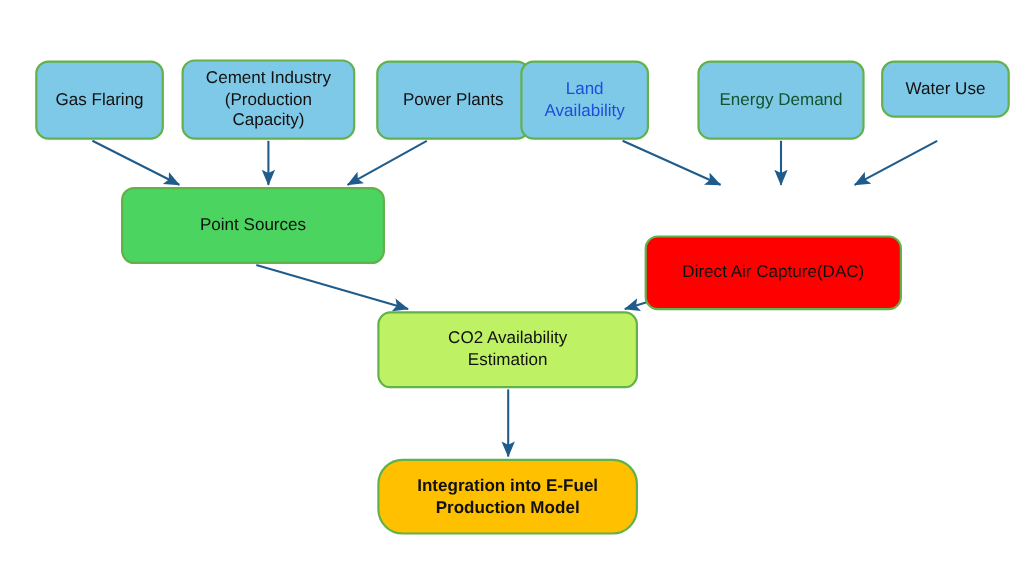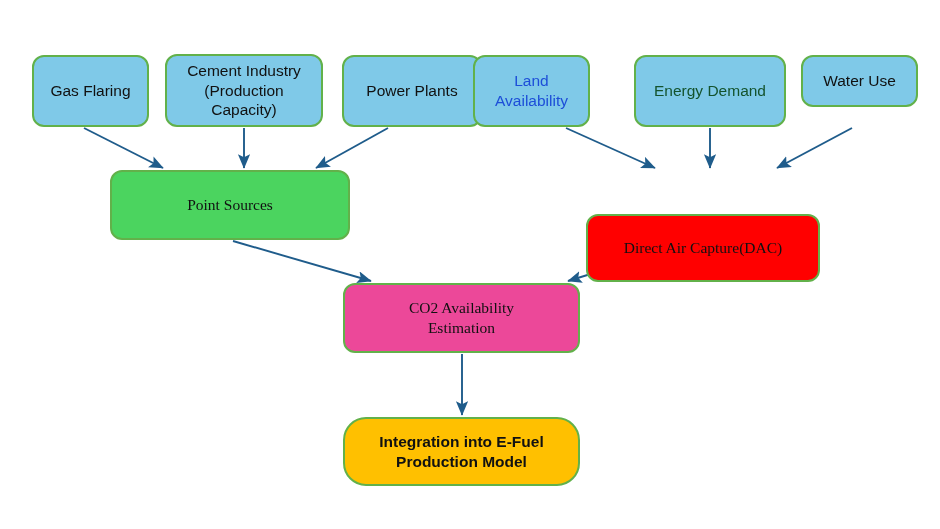--- a/index.html
+++ b/index.html
@@ -44,21 +44,21 @@
   .node-label {
     display: block;
     white-space: pre-line;
   }
   .fill-blue  { background: #7FC9E8; }
   .fill-green { background: #4BD45F; }
   .fill-red   { background: #FF0000; margin-top: 44px; }
   .fill-amber { background: #FFC000; }
 
   .sz-source  { font-size: 15.5px; }
-  .sz-mid     { font-size: 15.5px; font-family: Liberation Serif, serif; }
+  .sz-mid     { font-size: 15.5px; }
   .sz-bottom  { font-size: 15.5px; font-weight: bold; border-radius: 23px; }
 </style>
 </head>
 <body>
 
 <div id="diagram-canvas">
 
   <svg id="arrow-layer" viewBox="0 0 940 529" width="940" height="529" xmlns="http://www.w3.org/2000/svg">
     <defs>
       <marker id="arrowhead" markerWidth="9" markerHeight="9" refX="7.2" refY="3.2" orient="auto" markerUnits="strokeWidth">
@@ -99,21 +99,21 @@
       </div>
       <div class="node fill-blue sz-source" style="left: 801px; top: 55px; width: 117px; height: 52px; background: rgb(127, 201, 232); border-color: rgb(98, 177, 74); color: rgb(17, 17, 17);">
         <span class="node-label">Water Use</span>
       </div>
       <div class="node fill-green sz-mid" style="left: 110px; top: 170px; width: 240px; height: 70px; background: rgb(75, 212, 95); border-color: rgb(98, 177, 74); color: rgb(17, 17, 17);">
         <span class="node-label">Point Sources</span>
       </div>
       <div class="node fill-red sz-mid" style="left: 586px; top: 170px; width: 234px; height: 68px; background: rgb(255, 0, 0); border-color: rgb(98, 177, 74); color: rgb(17, 17, 17);">
         <span class="node-label">Direct Air Capture(DAC)</span>
       </div>
-      <div class="node fill-blue sz-mid" style="left: 343px; top: 283px; width: 237px; height: 70px; background: #ec4899; border-color: rgb(98, 177, 74); color: rgb(17, 17, 17);">
+      <div class="node fill-blue sz-mid" style="left: 343px; top: 283px; width: 237px; height: 70px; background: #bef264; border-color: rgb(98, 177, 74); color: rgb(17, 17, 17);">
         <span class="node-label">CO2 Availability
 Estimation</span>
       </div>
       <div class="node fill-amber sz-bottom" style="left: 343px; top: 417px; width: 237px; height: 69px; background: rgb(255, 192, 0); border-color: rgb(98, 177, 74); color: rgb(17, 17, 17);">
         <span class="node-label">Integration into E-Fuel
 Production Model</span>
       </div>
     </div>
 
 </div>

